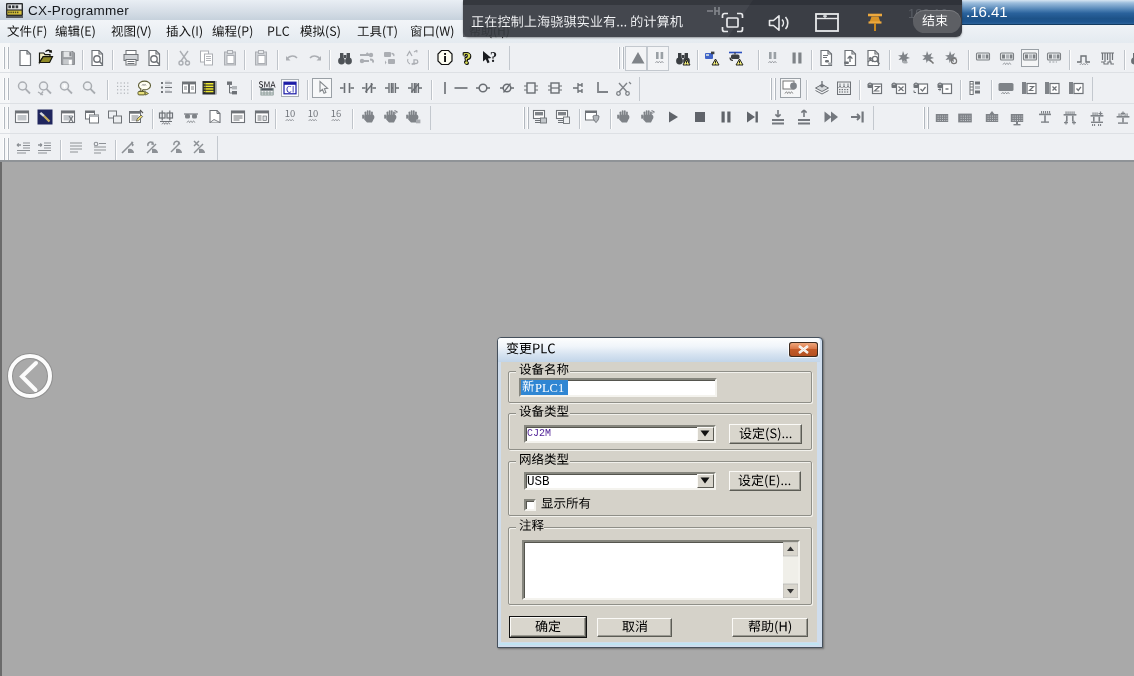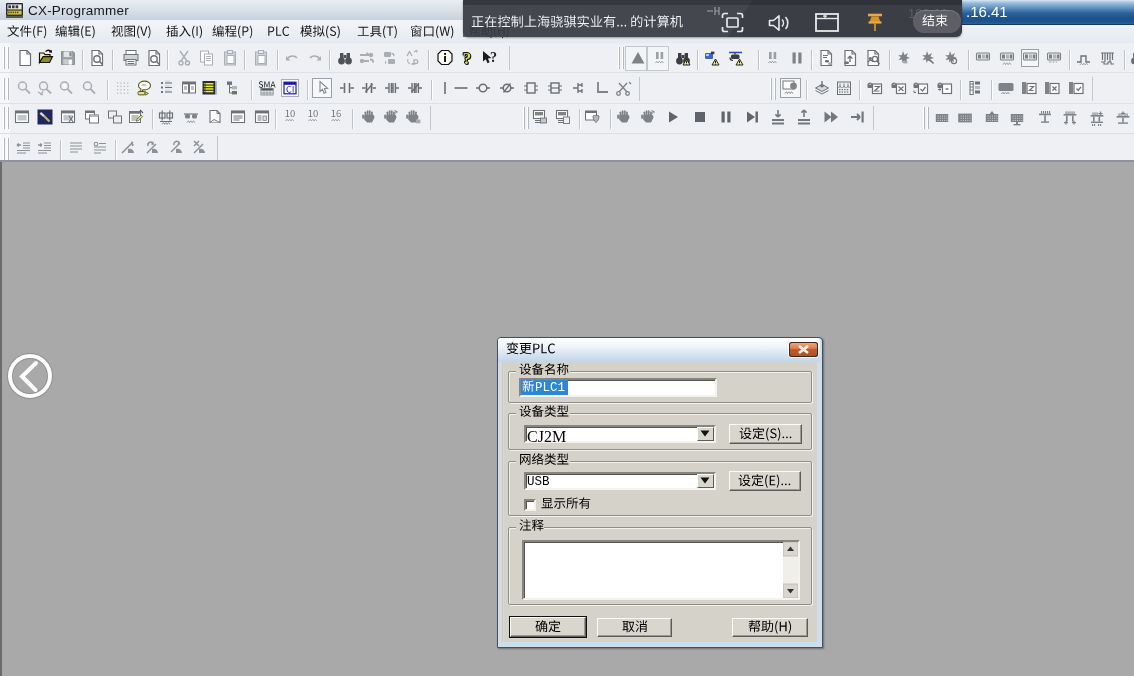--- a/index.html
+++ b/index.html
@@ -917,28 +917,28 @@
 <div class="abs" style="left:508px;top:371px;width:302px;height:30px;border:1px solid #8f8f88;border-radius:2px;box-shadow:1px 1px 0 #f2f1ec, inset 1px 1px 0 #f2f1ec"></div>
 <div class="abs" style="left:516px;top:364px;width:54px;height:14px;background:#d5d2c9"></div>
 <svg style="position:absolute;left:519px;top:363px;" width="52" height="18" viewBox="0 0 52 18">
     <path d="M1.5 1.1C2.2 1.7 3 2.5 3.4 3.1L4 2.4C3.7 1.9 2.8 1.1 2.1 0.5ZM0.5 4.2V5.1H2.3V9.6C2.3 10.2 1.9 10.6 1.7 10.8C1.9 10.9 2.1 11.3 2.2 11.6C2.4 11.3 2.7 11.1 4.9 9.4C4.8 9.2 4.7 8.9 4.6 8.6L3.2 9.6V4.2ZM6.1 0.8V2.1C6.1 3.1 5.9 4.1 4.2 4.9C4.4 5 4.7 5.4 4.8 5.6C6.6 4.7 7 3.3 7 2.2V1.6H9.2V3.6C9.2 4.6 9.4 4.9 10.3 4.9C10.4 4.9 11 4.9 11.2 4.9C11.5 4.9 11.7 4.9 11.9 4.9C11.9 4.7 11.8 4.3 11.8 4.1C11.7 4.1 11.4 4.1 11.2 4.1C11.1 4.1 10.5 4.1 10.4 4.1C10.2 4.1 10.1 4 10.1 3.7V0.8ZM10.1 6.7C9.6 7.7 8.9 8.5 8.1 9.2C7.3 8.5 6.6 7.7 6.2 6.7ZM4.8 5.8V6.7H5.5L5.3 6.8C5.8 7.9 6.5 8.9 7.4 9.7C6.4 10.3 5.4 10.7 4.3 11C4.4 11.2 4.6 11.6 4.7 11.8C5.9 11.5 7.1 11 8.1 10.3C9 11 10.2 11.5 11.5 11.8C11.6 11.6 11.8 11.2 12 11C10.8 10.8 9.8 10.3 8.8 9.7C9.9 8.8 10.8 7.6 11.3 6L10.7 5.8L10.5 5.8Z M21.1 2.2C20.5 2.8 19.6 3.4 18.7 3.9C17.9 3.4 17.1 2.9 16.6 2.3L16.8 2.2ZM17.1 0.3C16.5 1.3 15.3 2.6 13.4 3.5C13.7 3.6 13.9 3.9 14.1 4.1C14.8 3.8 15.4 3.4 15.9 2.9C16.5 3.5 17.1 3.9 17.8 4.3C16.2 5 14.5 5.4 12.9 5.6C13 5.8 13.2 6.2 13.3 6.5C15.1 6.2 17 5.7 18.7 4.8C20.3 5.6 22.1 6.1 24.1 6.3C24.2 6.1 24.5 5.7 24.7 5.5C22.9 5.3 21.2 4.9 19.7 4.3C20.9 3.6 21.9 2.8 22.6 1.7L22 1.3L21.8 1.4H17.5C17.7 1.1 17.9 0.8 18.1 0.5ZM15.6 9.2H18.2V10.6H15.6ZM15.6 8.4V7.2H18.2V8.4ZM21.8 9.2V10.6H19.2V9.2ZM21.8 8.4H19.2V7.2H21.8ZM14.6 6.3V11.8H15.6V11.4H21.8V11.8H22.8V6.3Z M28.3 4.2C28.9 4.6 29.7 5.2 30.2 5.7C28.8 6.5 27.1 7.1 25.6 7.4C25.8 7.6 26 8 26.1 8.2C26.8 8.1 27.5 7.9 28.1 7.6V11.8H29.1V11.1H34.7V11.8H35.6V6.6H30.6C32.7 5.4 34.5 3.9 35.5 1.9L34.9 1.5L34.8 1.6H30.3C30.6 1.2 30.9 0.8 31.1 0.5L30.1 0.3C29.3 1.5 27.9 2.9 25.9 3.8C26.1 4 26.4 4.3 26.5 4.5C27.7 3.9 28.7 3.2 29.5 2.4H34.2C33.4 3.5 32.3 4.5 31.1 5.2C30.5 4.7 29.7 4.1 29 3.7ZM34.7 10.3H29.1V7.4H34.7Z M43.9 5.2C43.6 6.7 43.1 8.3 42.4 9.3C42.6 9.4 43 9.7 43.2 9.8C43.9 8.7 44.4 7 44.8 5.3ZM47.3 5.3C47.8 6.7 48.4 8.5 48.5 9.7L49.4 9.4C49.2 8.2 48.7 6.4 48.1 5.1ZM44.1 0.3C43.9 1.9 43.3 3.5 42.6 4.6V3.9H41V1.7C41.6 1.5 42.1 1.3 42.6 1.2L42 0.4C41.1 0.8 39.6 1.2 38.3 1.4C38.4 1.6 38.5 1.9 38.5 2.1C39 2.1 39.6 2 40.1 1.9V3.9H38.2V4.8H40C39.5 6.2 38.7 7.8 37.9 8.7C38.1 8.9 38.3 9.3 38.4 9.5C39 8.8 39.6 7.5 40.1 6.3V11.8H41V6.2C41.4 6.7 41.9 7.4 42.1 7.8L42.6 7.1C42.4 6.7 41.4 5.6 41 5.2V4.8H42.5L42.4 4.8C42.6 5 43 5.2 43.2 5.3C43.7 4.7 44.1 3.8 44.4 2.8H45.7V10.7C45.7 10.8 45.6 10.9 45.5 10.9C45.3 10.9 44.7 10.9 44.1 10.9C44.3 11.1 44.4 11.5 44.5 11.8C45.3 11.8 45.8 11.7 46.1 11.6C46.5 11.4 46.6 11.2 46.6 10.7V2.8H48.3C48.1 3.3 47.9 3.8 47.6 4.2L48.5 4.4C48.8 3.7 49.2 2.9 49.5 2.1L48.9 1.9L48.7 2H44.7C44.8 1.5 45 1 45 0.5Z" fill="#000"></path>
   </svg>
 <div class="abs" style="left:519px;top:378px;width:194px;height:15px;background:#fff;border-top:2px solid #86867e;border-left:2px solid #86867e;border-right:2px solid #f4f3ee;border-bottom:2px solid #f4f3ee;box-shadow:inset 1px 1px 0 #55554e"></div>
 <div class="abs" style="left:521px;top:380px;width:47px;height:15px;background:#2f86d3"></div>
 <svg style="position:absolute;left:522px;top:380px;" width="14" height="18" viewBox="0 0 14 18">
     <path d="M4.5 8.1C4.9 8.8 5.3 9.6 5.5 10.2L6.2 9.8C6 9.2 5.6 8.4 5.1 7.8ZM1.7 7.9C1.4 8.6 1 9.4 0.5 10C0.7 10.1 1 10.3 1.2 10.4C1.7 9.8 2.2 8.9 2.5 8.1ZM6.9 1.5V5.8C6.9 7.5 6.8 9.6 5.8 11.1C6 11.2 6.3 11.5 6.5 11.7C7.6 10.1 7.8 7.6 7.8 5.8V5.4H9.7V11.7H10.6V5.4H12V4.5H7.8V2.1C9.1 1.9 10.5 1.6 11.6 1.2L10.8 0.5C9.9 0.9 8.3 1.3 6.9 1.5ZM2.7 0.5C2.9 0.8 3.1 1.2 3.2 1.6H0.8V2.4H6.3V1.6H4.2C4 1.2 3.8 0.7 3.5 0.2ZM4.7 2.5C4.6 3 4.3 3.9 4 4.5H0.6V5.3H3.1V6.6H0.6V7.4H3.1V10.6C3.1 10.7 3.1 10.7 3 10.7C2.9 10.8 2.5 10.8 2 10.7C2.1 11 2.3 11.3 2.3 11.5C2.9 11.5 3.3 11.5 3.6 11.4C3.9 11.2 4 11 4 10.6V7.4H6.3V6.6H4V5.3H6.5V4.5H4.9C5.1 3.9 5.4 3.3 5.6 2.7ZM1.6 2.7C1.8 3.2 2 4 2.1 4.5L2.9 4.2C2.8 3.8 2.6 3 2.3 2.5Z" fill="#fff"></path>
   </svg>
-<div class="abs" style="left:535px;top:380.5px;font-family:Liberation Mono, monospace;font-size:12.5px;color:#fff">PLC1</div>
+<div class="abs" style="left:535px;top:380.5px;font-family:Liberation Serif, serif;font-size:12.5px;color:#fff">PLC1</div>
 <div class="abs" style="left:508px;top:413px;width:302px;height:35px;border:1px solid #8f8f88;border-radius:2px;box-shadow:1px 1px 0 #f2f1ec, inset 1px 1px 0 #f2f1ec"></div>
 <div class="abs" style="left:516px;top:406px;width:54px;height:14px;background:#d5d2c9"></div>
 <svg style="position:absolute;left:519px;top:405px;" width="52" height="18" viewBox="0 0 52 18">
     <path d="M1.5 1.1C2.2 1.7 3 2.5 3.4 3.1L4 2.4C3.7 1.9 2.8 1.1 2.1 0.5ZM0.5 4.2V5.1H2.3V9.6C2.3 10.2 1.9 10.6 1.7 10.8C1.9 10.9 2.1 11.3 2.2 11.6C2.4 11.3 2.7 11.1 4.9 9.4C4.8 9.2 4.7 8.9 4.6 8.6L3.2 9.6V4.2ZM6.1 0.8V2.1C6.1 3.1 5.9 4.1 4.2 4.9C4.4 5 4.7 5.4 4.8 5.6C6.6 4.7 7 3.3 7 2.2V1.6H9.2V3.6C9.2 4.6 9.4 4.9 10.3 4.9C10.4 4.9 11 4.9 11.2 4.9C11.5 4.9 11.7 4.9 11.9 4.9C11.9 4.7 11.8 4.3 11.8 4.1C11.7 4.1 11.4 4.1 11.2 4.1C11.1 4.1 10.5 4.1 10.4 4.1C10.2 4.1 10.1 4 10.1 3.7V0.8ZM10.1 6.7C9.6 7.7 8.9 8.5 8.1 9.2C7.3 8.5 6.6 7.7 6.2 6.7ZM4.8 5.8V6.7H5.5L5.3 6.8C5.8 7.9 6.5 8.9 7.4 9.7C6.4 10.3 5.4 10.7 4.3 11C4.4 11.2 4.6 11.6 4.7 11.8C5.9 11.5 7.1 11 8.1 10.3C9 11 10.2 11.5 11.5 11.8C11.6 11.6 11.8 11.2 12 11C10.8 10.8 9.8 10.3 8.8 9.7C9.9 8.8 10.8 7.6 11.3 6L10.7 5.8L10.5 5.8Z M21.1 2.2C20.5 2.8 19.6 3.4 18.7 3.9C17.9 3.4 17.1 2.9 16.6 2.3L16.8 2.2ZM17.1 0.3C16.5 1.3 15.3 2.6 13.4 3.5C13.7 3.6 13.9 3.9 14.1 4.1C14.8 3.8 15.4 3.4 15.9 2.9C16.5 3.5 17.1 3.9 17.8 4.3C16.2 5 14.5 5.4 12.9 5.6C13 5.8 13.2 6.2 13.3 6.5C15.1 6.2 17 5.7 18.7 4.8C20.3 5.6 22.1 6.1 24.1 6.3C24.2 6.1 24.5 5.7 24.7 5.5C22.9 5.3 21.2 4.9 19.7 4.3C20.9 3.6 21.9 2.8 22.6 1.7L22 1.3L21.8 1.4H17.5C17.7 1.1 17.9 0.8 18.1 0.5ZM15.6 9.2H18.2V10.6H15.6ZM15.6 8.4V7.2H18.2V8.4ZM21.8 9.2V10.6H19.2V9.2ZM21.8 8.4H19.2V7.2H21.8ZM14.6 6.3V11.8H15.6V11.4H21.8V11.8H22.8V6.3Z M34.3 0.5C34 1.1 33.5 1.8 33.1 2.3L33.8 2.6C34.3 2.1 34.8 1.5 35.3 0.8ZM27.3 0.9C27.8 1.5 28.4 2.2 28.6 2.7L29.4 2.3C29.2 1.8 28.6 1.1 28.1 0.6ZM30.8 0.3V2.7H25.9V3.6H30C29 4.7 27.3 5.5 25.7 5.9C25.9 6.1 26.1 6.5 26.3 6.7C28 6.2 29.6 5.2 30.8 4V6.1H31.7V4.2C33.3 5 35.1 6 36.1 6.7L36.6 5.9C35.6 5.3 33.8 4.4 32.3 3.6H36.7V2.7H31.7V0.3ZM30.8 6.3C30.7 6.8 30.6 7.3 30.5 7.7H25.8V8.6H30.2C29.6 9.7 28.3 10.5 25.6 10.9C25.8 11.2 26 11.6 26.1 11.8C29.2 11.2 30.6 10.2 31.2 8.7C32.2 10.4 33.9 11.4 36.5 11.8C36.6 11.5 36.8 11.1 37 10.9C34.8 10.7 33.1 9.9 32.2 8.6H36.7V7.7H31.5C31.6 7.3 31.7 6.8 31.8 6.3Z M45.4 1V5.2H46.3V1ZM47.8 0.4V6C47.8 6.1 47.7 6.2 47.5 6.2C47.3 6.2 46.7 6.2 46 6.2C46.1 6.4 46.3 6.8 46.3 7C47.2 7 47.8 7 48.2 6.9C48.6 6.7 48.7 6.5 48.7 6V0.4ZM42.4 1.6V3.4H40.8V3.3V1.6ZM38.3 3.4V4.2H39.9C39.7 5 39.3 5.9 38.2 6.6C38.4 6.7 38.7 7 38.9 7.2C40.1 6.4 40.6 5.3 40.7 4.2H42.4V6.9H43.2V4.2H44.7V3.4H43.2V1.6H44.4V0.8H38.8V1.6H39.9V3.3V3.4ZM43.3 6.7V8H39.4V8.9H43.3V10.5H38.1V11.4H49.4V10.5H44.3V8.9H48.1V8H44.3V6.7Z" fill="#000"></path>
   </svg>
 <div class="abs" style="left:524px;top:425px;width:188px;height:14px;background:#fff;border-top:2px solid #86867e;border-left:2px solid #86867e;border-right:2px solid #f4f3ee;border-bottom:2px solid #f4f3ee;box-shadow:inset 1px 1px 0 #55554e"></div>
-<div class="abs" style="left:527px;top:428px;font-family:Liberation Serif, serif;font-size:16px;color:#000000">CJ2M</div>
+<div class="abs" style="left:527px;top:428px;font-family:Liberation Mono, monospace;font-size:10px;color:#4c1d95">CJ2M</div>
 <div class="abs" style="left:697px;top:427px;width:15px;height:12px;background:#d9d6cd;border-top:1px solid #fbfaf7;border-left:1px solid #fbfaf7;border-right:1px solid #5c5c55;border-bottom:1px solid #5c5c55"></div>
 <svg class="abs" style="left:700px;top:430px" width="10" height="7" viewBox="0 0 10 7">
     <path d="M0.5 0.5h9L5 6.5z" fill="#111"></path>
   </svg>
 <div class="abs" style="left:729px;top:424px;width:71px;height:18px;background:#d9d6cd;border-top:1px solid #fbfaf7;border-left:1px solid #fbfaf7;border-right:1px solid #5c5c55;border-bottom:1px solid #5c5c55;box-shadow:inset -1px -1px 0 #9b9a92"></div>
 <svg class="abs" style="left:738.8px;top:426.5px" width="55" height="16" viewBox="0 0 55 16">
     <path d="M1.6 1.1C2.3 1.7 3.1 2.6 3.5 3.1L4.2 2.4C3.8 1.9 2.9 1.1 2.2 0.5ZM0.6 4.3V5.3H2.4V9.9C2.4 10.5 2 11 1.7 11.1C1.9 11.3 2.2 11.7 2.3 12C2.5 11.7 2.8 11.4 5.1 9.7C5 9.5 4.9 9.2 4.8 8.9L3.3 10V4.3ZM6.4 0.7V2.2C6.4 3.1 6.1 4.2 4.4 5C4.6 5.1 4.9 5.5 5 5.7C6.9 4.8 7.3 3.4 7.3 2.2V1.6H9.6V3.7C9.6 4.7 9.8 5.1 10.7 5.1C10.8 5.1 11.5 5.1 11.7 5.1C11.9 5.1 12.2 5.1 12.4 5C12.3 4.8 12.3 4.4 12.3 4.2C12.1 4.2 11.8 4.2 11.7 4.2C11.5 4.2 10.9 4.2 10.8 4.2C10.6 4.2 10.5 4.1 10.5 3.7V0.7ZM10.5 6.9C10 8 9.3 8.8 8.4 9.5C7.6 8.8 6.9 7.9 6.4 6.9ZM5 6V6.9H5.7L5.5 7C6 8.2 6.7 9.2 7.7 10.1C6.7 10.7 5.6 11.1 4.4 11.4C4.6 11.6 4.8 12 4.9 12.2C6.2 11.9 7.4 11.4 8.4 10.7C9.4 11.4 10.6 11.9 11.9 12.3C12 12 12.3 11.6 12.5 11.4C11.3 11.1 10.2 10.7 9.2 10.1C10.3 9.1 11.2 7.9 11.7 6.2L11.1 6L10.9 6Z M15.9 6.3C15.6 8.6 14.9 10.5 13.5 11.6C13.7 11.8 14.1 12.1 14.3 12.3C15.1 11.5 15.8 10.5 16.2 9.3C17.4 11.6 19.4 12 22.1 12H25.1C25.2 11.7 25.3 11.3 25.5 11C24.8 11 22.6 11 22.1 11C21.4 11 20.6 11 20 10.9V8.3H23.9V7.3H20V5.2H23.3V4.3H15.7V5.2H19V10.6C17.9 10.2 17.1 9.4 16.6 8.1C16.7 7.5 16.8 7 16.9 6.4ZM18.5 0.4C18.8 0.8 19 1.3 19.1 1.7H14.1V4.6H15V2.7H23.9V4.6H24.9V1.7H20.3C20.1 1.3 19.8 0.7 19.5 0.2Z M29.1 13.7 29.8 13.4C28.7 11.6 28.2 9.3 28.2 7.1C28.2 4.9 28.7 2.7 29.8 0.9L29.1 0.5C27.9 2.5 27.2 4.6 27.2 7.1C27.2 9.7 27.9 11.8 29.1 13.7Z M34.3 11.3C36.3 11.3 37.6 10.2 37.6 8.6C37.6 7.2 36.7 6.6 35.6 6.1L34.3 5.5C33.5 5.2 32.7 4.8 32.7 3.9C32.7 3.1 33.4 2.5 34.5 2.5C35.3 2.5 36 2.9 36.6 3.4L37.3 2.7C36.6 2 35.6 1.5 34.5 1.5C32.7 1.5 31.5 2.5 31.5 4C31.5 5.4 32.5 6.1 33.4 6.4L34.8 7C35.7 7.4 36.4 7.8 36.4 8.7C36.4 9.7 35.6 10.3 34.4 10.3C33.4 10.3 32.4 9.8 31.7 9.1L31 9.9C31.8 10.8 33 11.3 34.3 11.3Z M39.4 13.7C40.6 11.8 41.3 9.7 41.3 7.1C41.3 4.6 40.6 2.5 39.4 0.5L38.7 0.9C39.8 2.7 40.4 4.9 40.4 7.1C40.4 9.3 39.8 11.6 38.7 13.4Z M44.3 11.3C44.8 11.3 45.2 11 45.2 10.5C45.2 9.9 44.8 9.5 44.3 9.5C43.9 9.5 43.5 9.9 43.5 10.5C43.5 11 43.9 11.3 44.3 11.3Z M48 11.3C48.4 11.3 48.8 11 48.8 10.5C48.8 9.9 48.4 9.5 48 9.5C47.5 9.5 47.1 9.9 47.1 10.5C47.1 11 47.5 11.3 48 11.3Z M51.6 11.3C52 11.3 52.4 11 52.4 10.5C52.4 9.9 52 9.5 51.6 9.5C51.1 9.5 50.7 9.9 50.7 10.5C50.7 11 51.1 11.3 51.6 11.3Z" fill="#000"></path>
   </svg>
 <div class="abs" style="left:508px;top:461px;width:302px;height:53px;border:1px solid #8f8f88;border-radius:2px;box-shadow:1px 1px 0 #f2f1ec, inset 1px 1px 0 #f2f1ec"></div>
 <div class="abs" style="left:516px;top:454px;width:54px;height:14px;background:#d5d2c9"></div>

